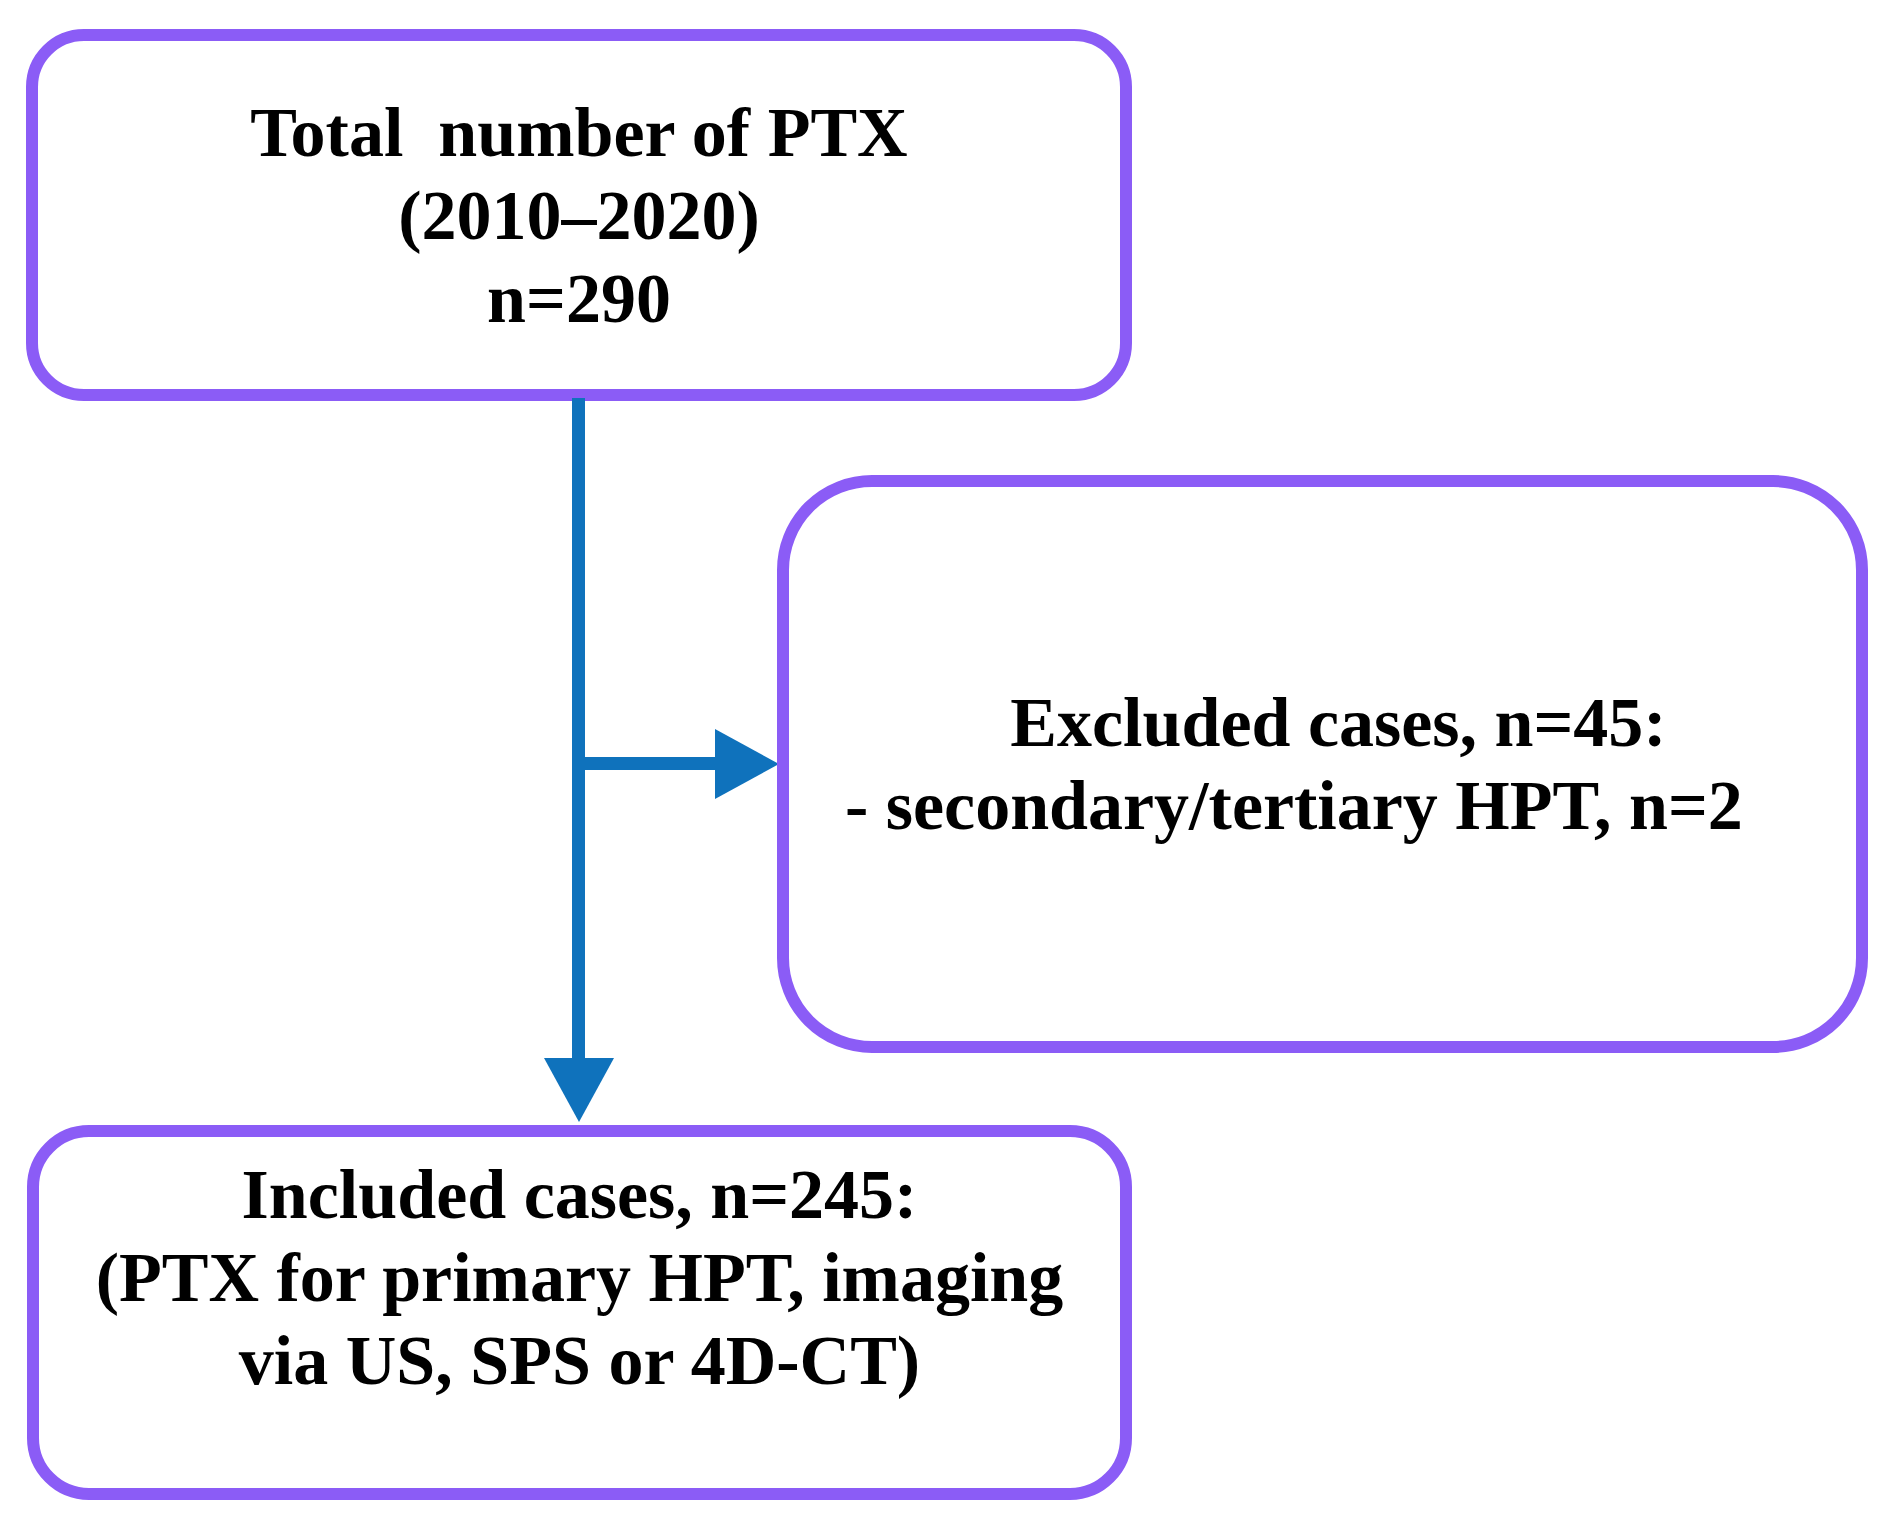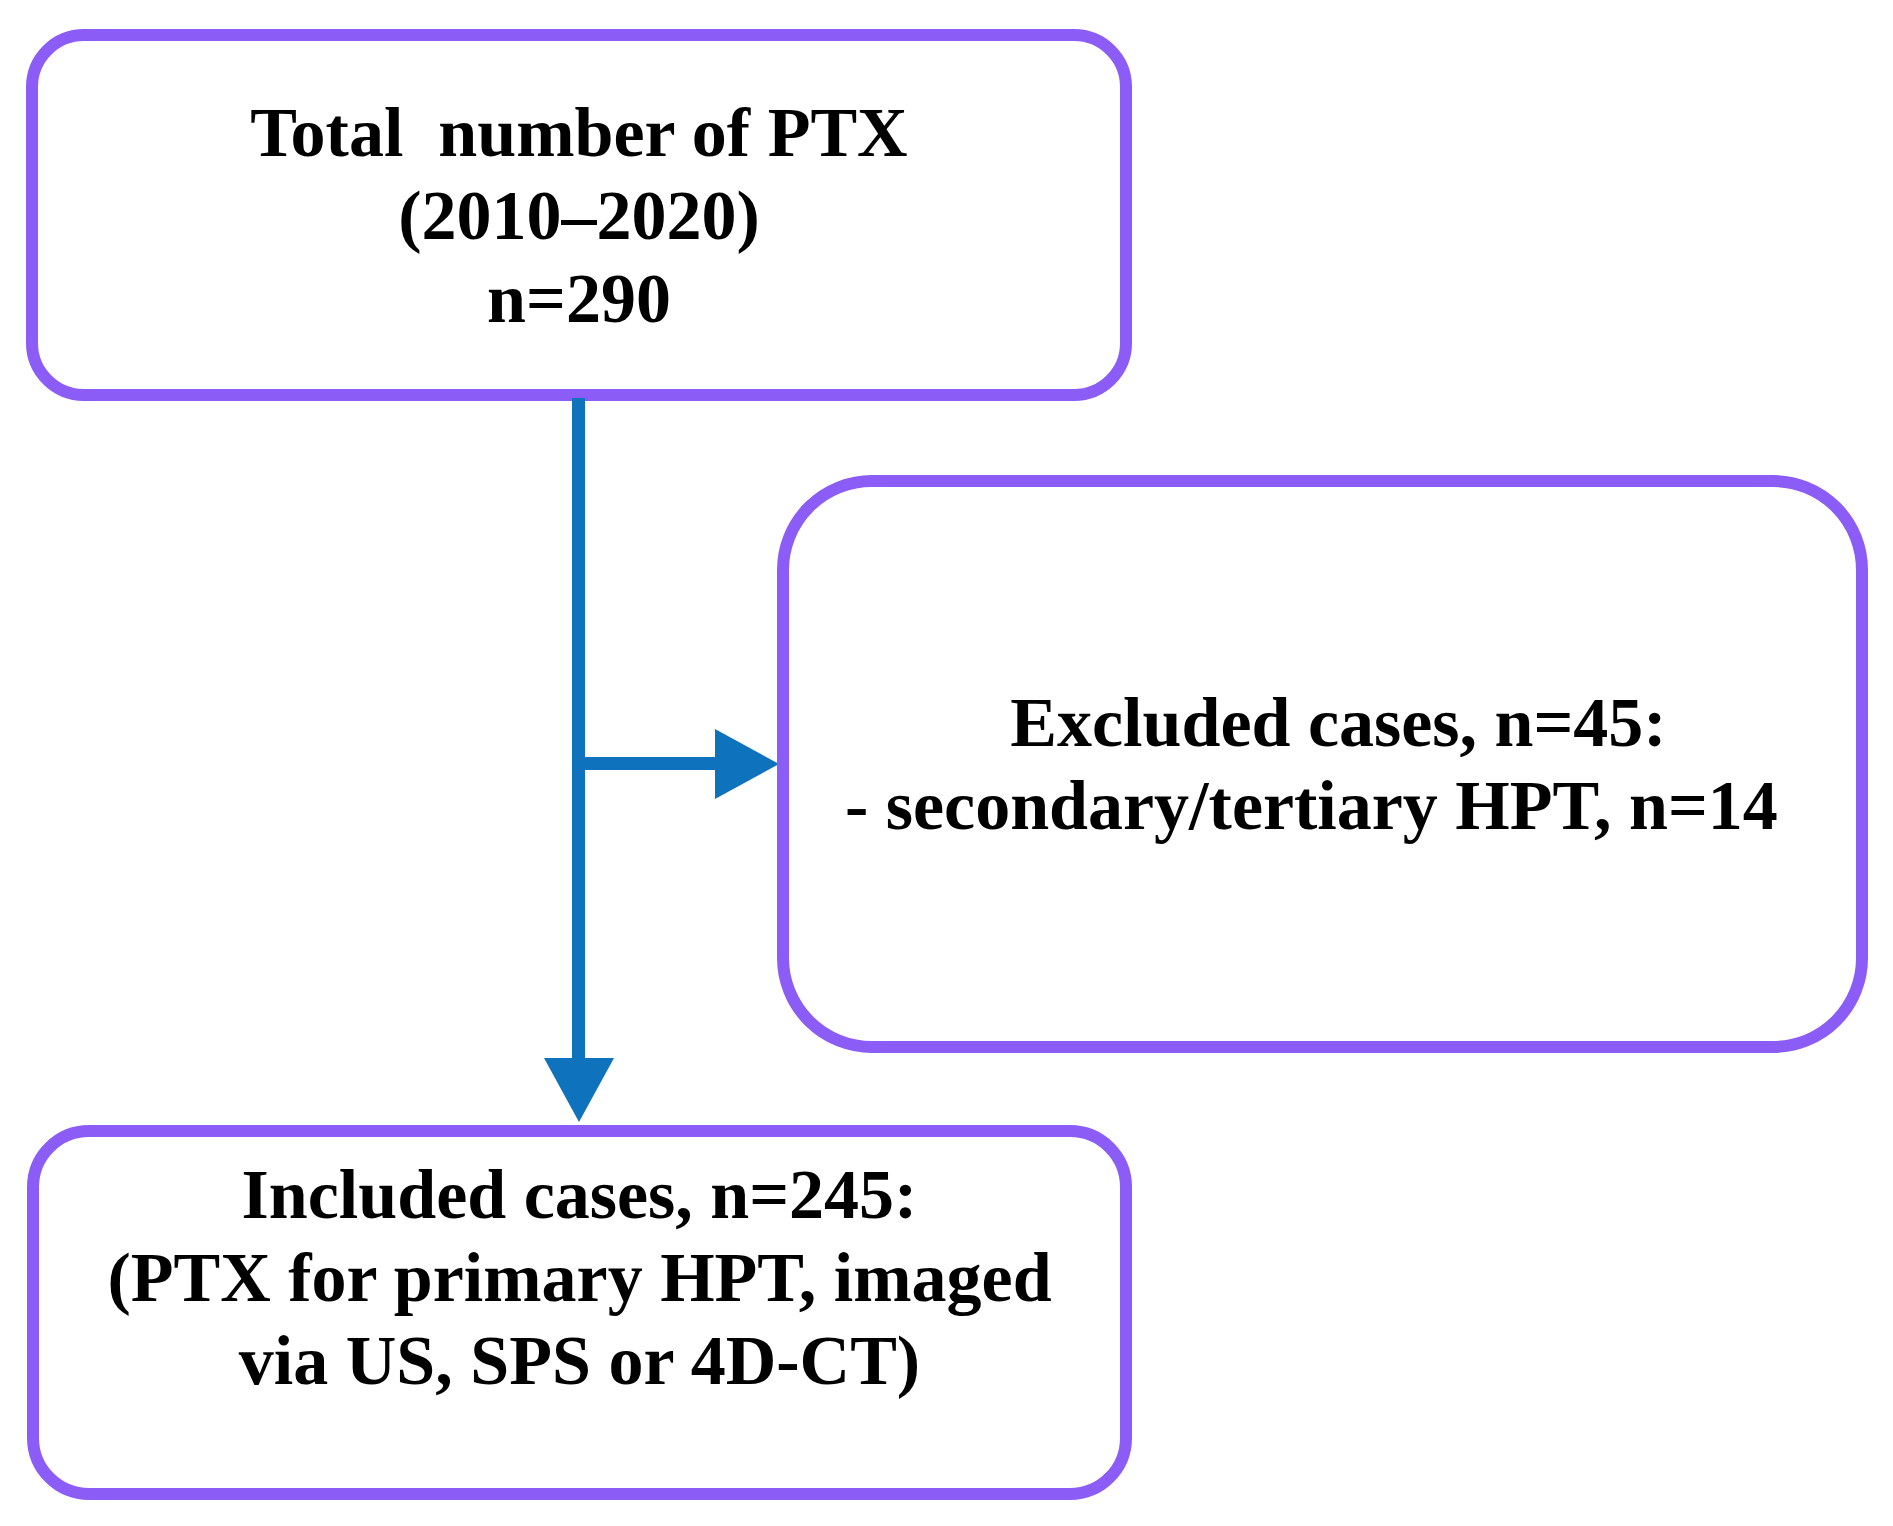--- a/index.html
+++ b/index.html
@@ -109,22 +109,22 @@
   </div>
 
   <div class="line v-line"></div>
   <div class="arrowhead-down"></div>
 
   <div class="line h-line"></div>
   <div class="arrowhead-right"></div>
 
   <div class="node node-excluded">
     <div class="textline title">Excluded cases, n=45:</div>
-    <div class="textline">- secondary/tertiary HPT, n=14</div>
+    <div class="textline">- secondary/tertiary HPT, n=2</div>
   </div>
 
   <div class="node node-included">
     <div class="textline">Included cases, n=245:</div>
-    <div class="textline">(PTX for primary HPT, imaged</div>
+    <div class="textline">(PTX for primary HPT, imaging</div>
     <div class="textline">via US, SPS or 4D-CT)</div>
   </div>
 
 </div>
 
 </body></html>

